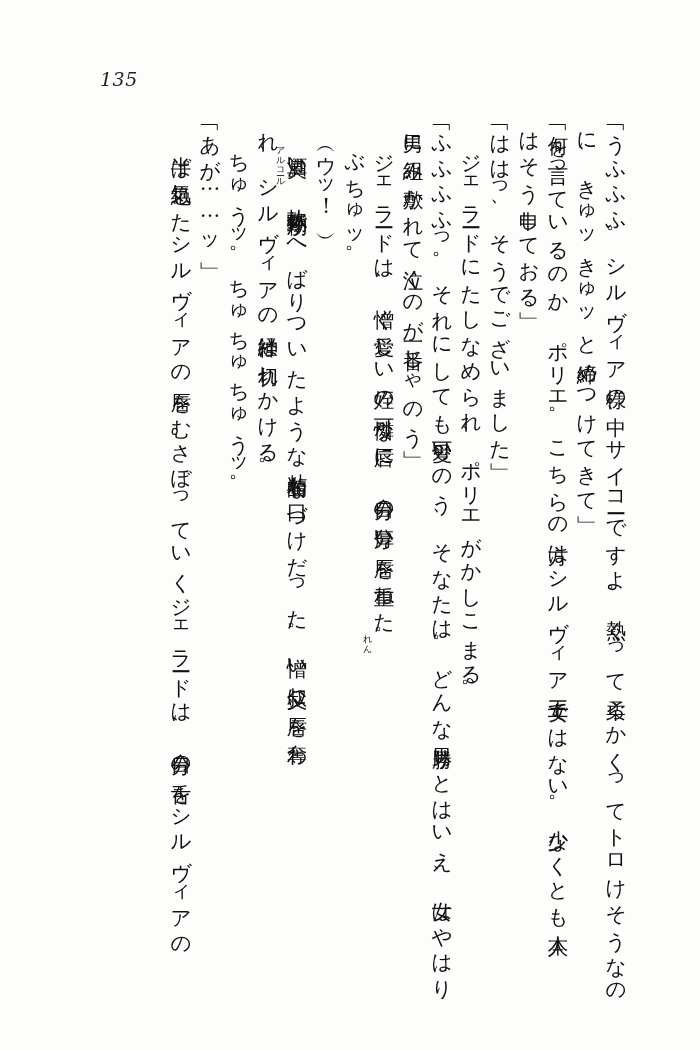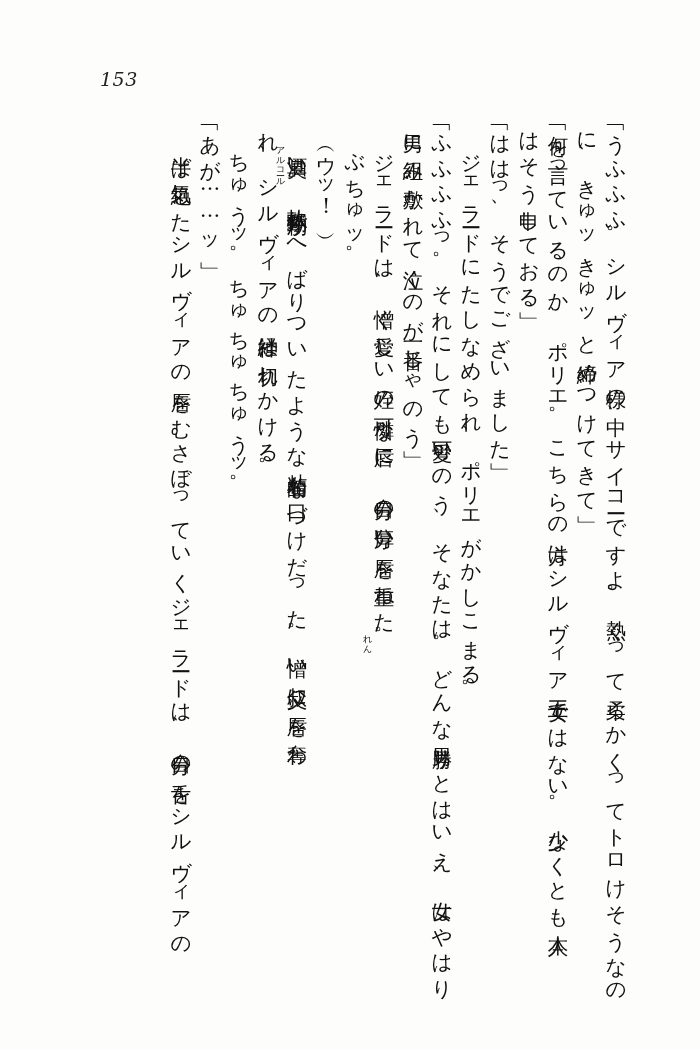--- a/index.html
+++ b/index.html
@@ -80,21 +80,21 @@
     left: -11px;
     top: 0;
     white-space: nowrap;
   }
 </style>
 </head>
 <body>
 
 <div class="page">
 
-  <div class="page-number">153</div>
+  <div class="page-number">135</div>
 
   <div class="text-block">
     <div class="vline">「うふふふ。シルヴィア様の中、サイコーですよ。熱くって柔らかくってトロけそうなの</div>
     <div class="vline">に、きゅッきゅッと締めつけてきて」</div>
     <div class="vline">「何を言っているのか、ポリエ。こちらの方はシルヴィア王女ではない。少なくとも本人</div>
     <div class="vline">はそう申しておる」</div>
     <div class="vline">「ははっ、そうでございました」</div>
     <div class="vline indent">ジェラードにたしなめられ、ポリエがかしこまる。</div>
     <div class="vline">「ふふふふっ。それにしても可愛いのう、そなたは。どんな男勝りとはいえ、女はやはり</div>
     <div class="vline">男に組み敷かれて泣くのが一番じゃのう」</div>

